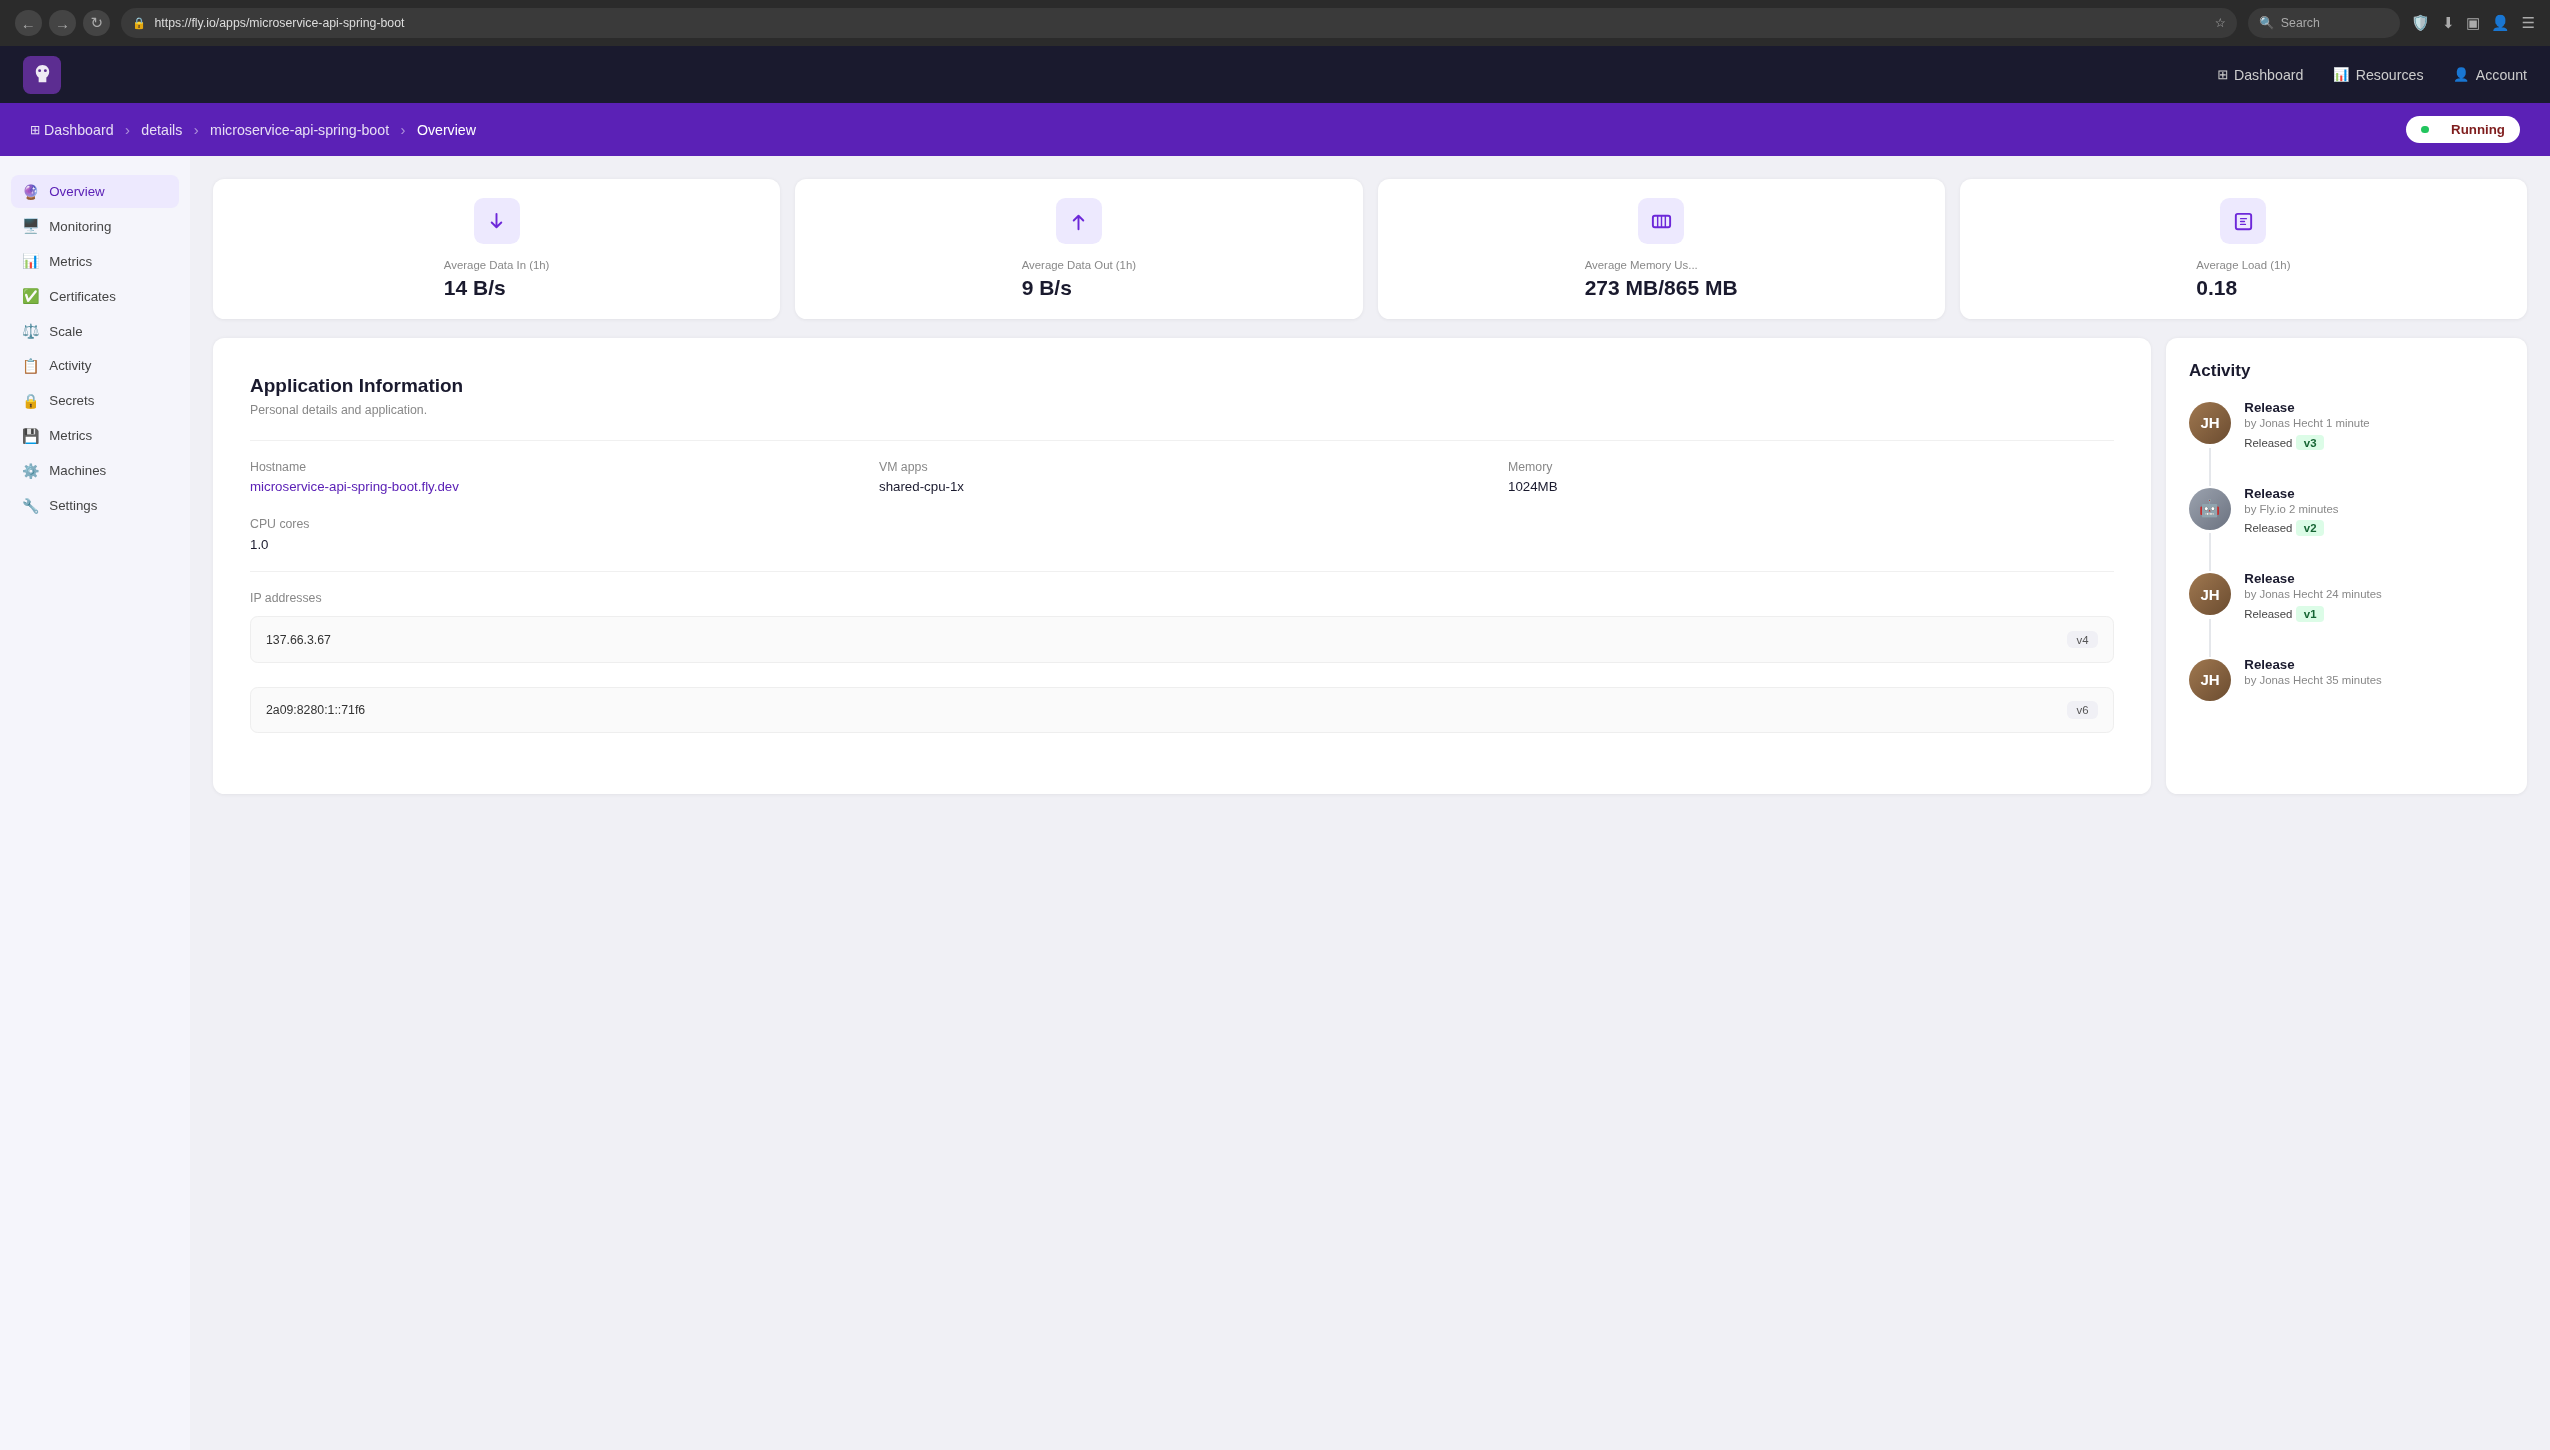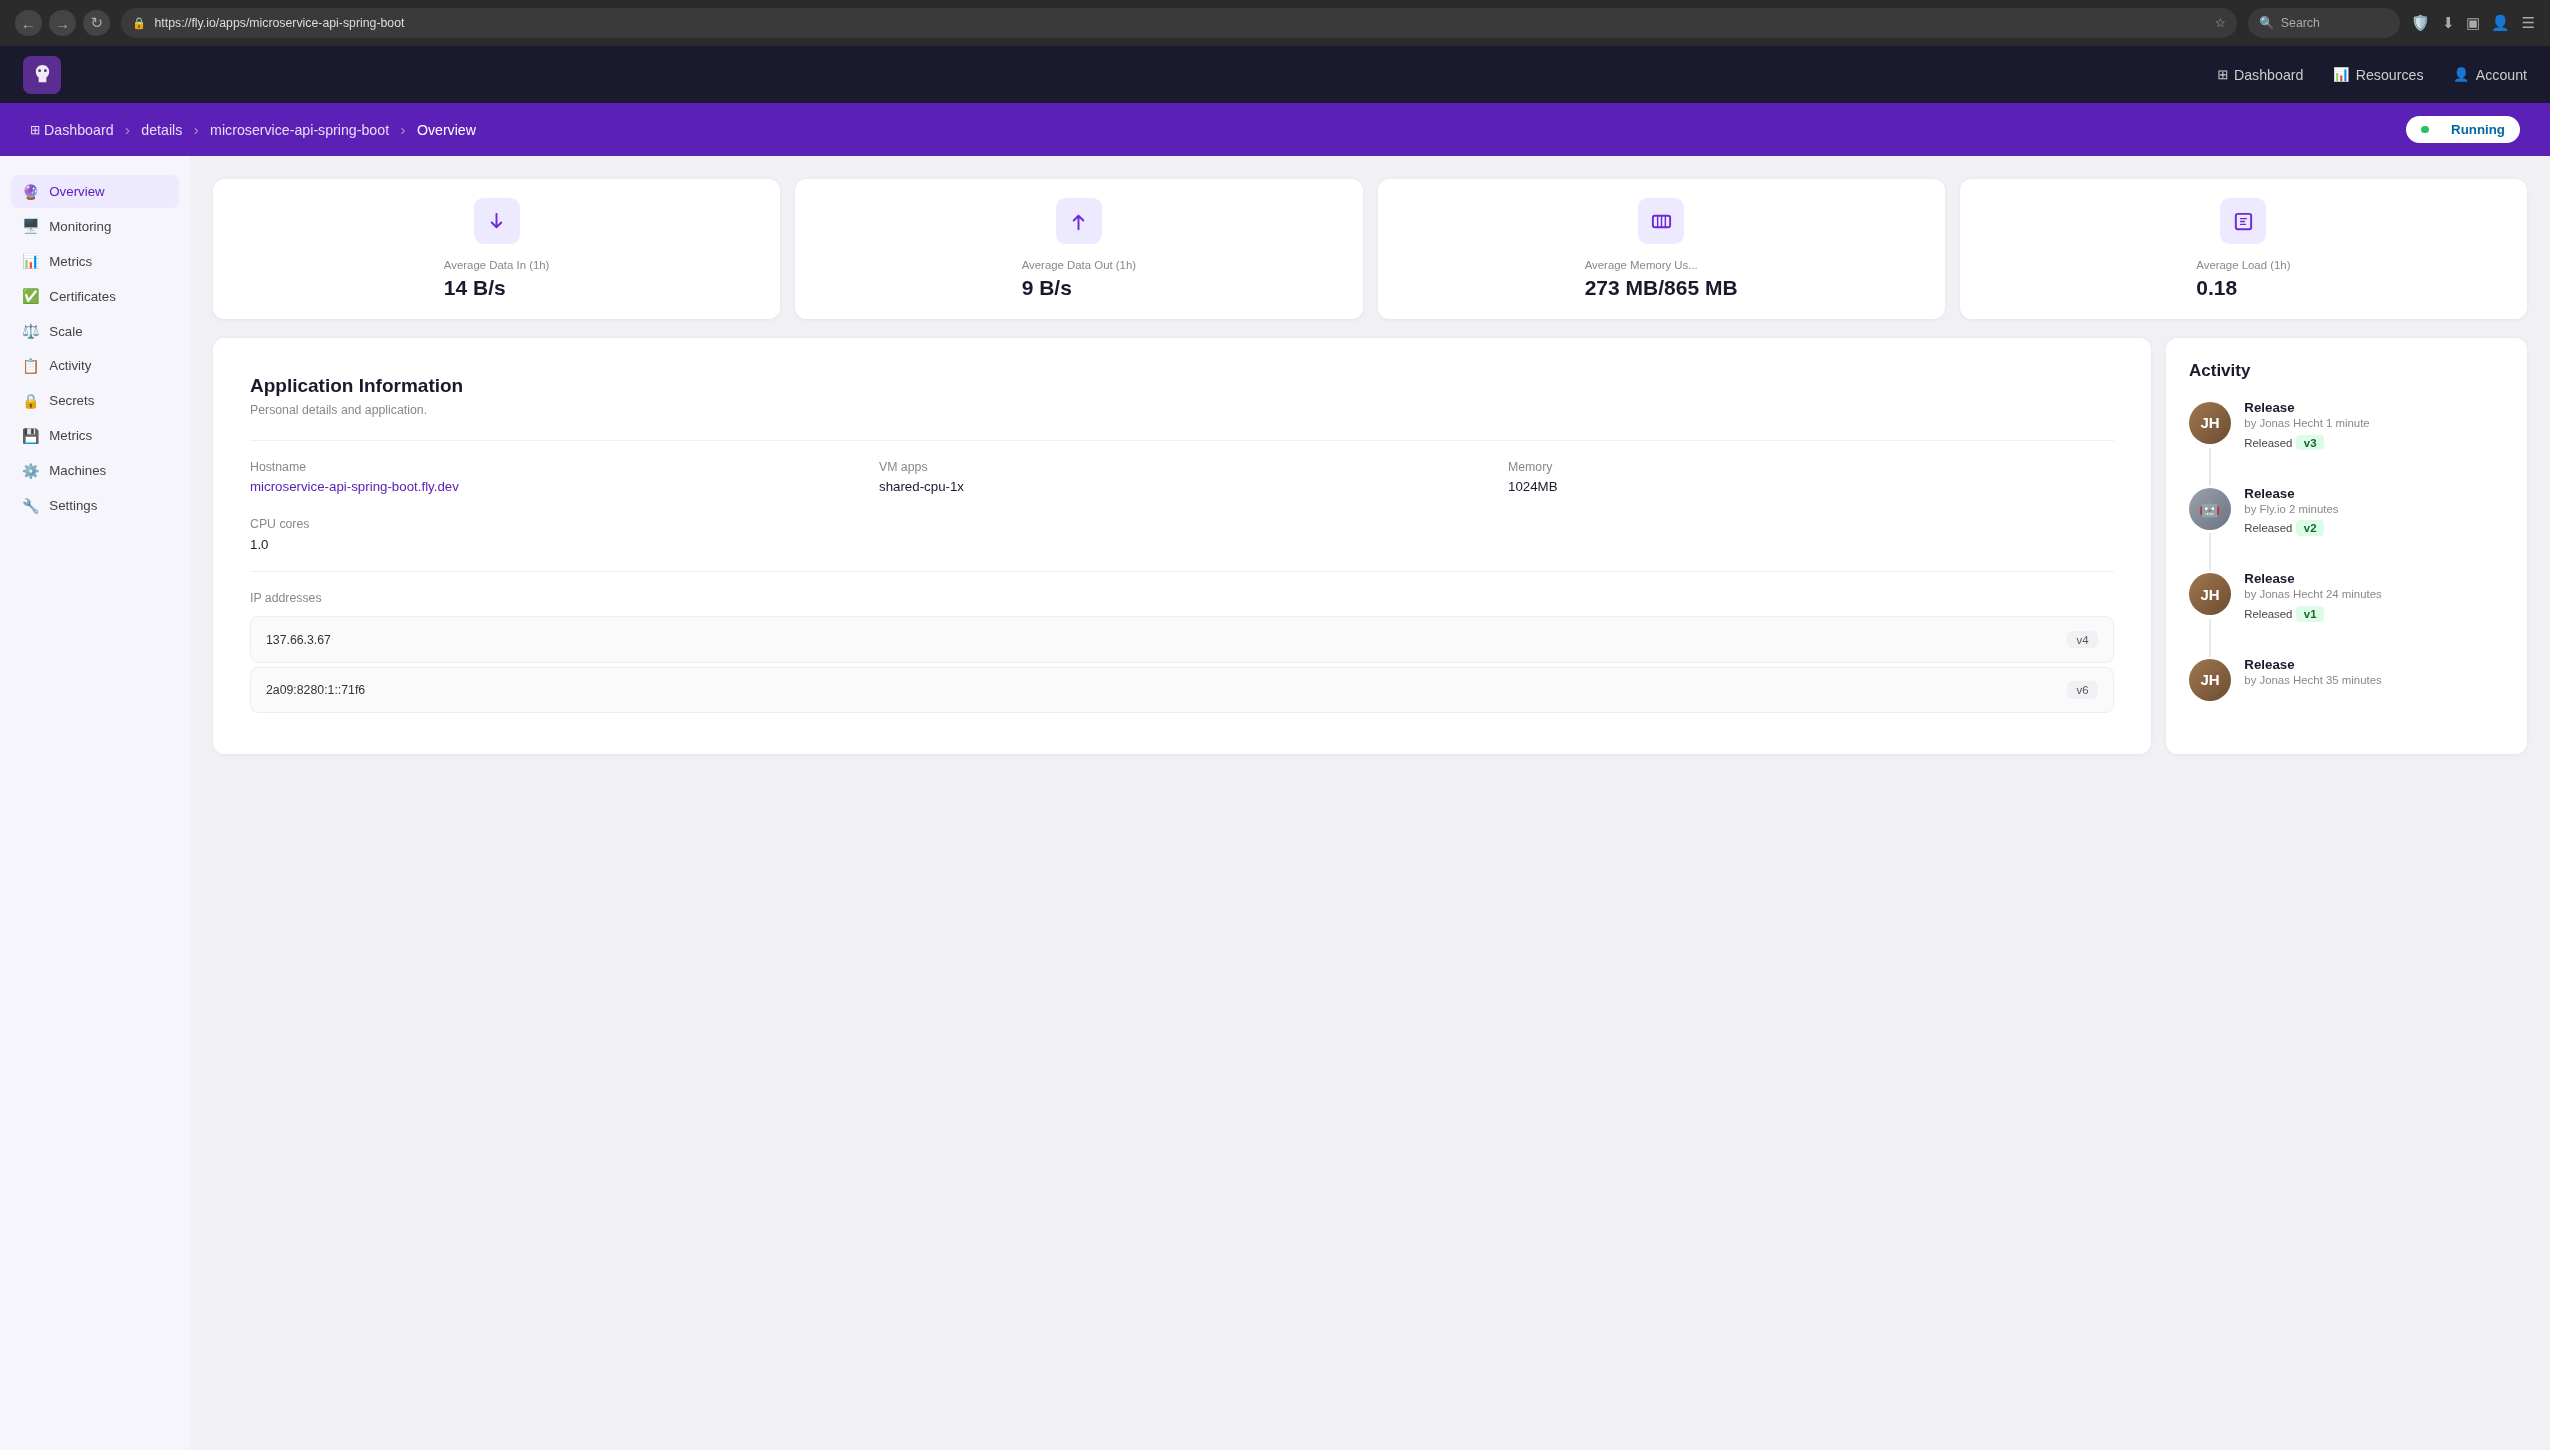--- a/index.html
+++ b/index.html
@@ -92,21 +92,21 @@
     }
     .breadcrumb-item.active { color: white; font-weight: 500; }
     .breadcrumb-sep { color: rgba(255,255,255,0.5); font-size: 15px; margin: 0 3.8px; }
     .status-badge {
       margin-left: auto;
       background: white;
       border-radius: 19px;
       padding: 5.7px 15px;
       font-size: 13.3px;
       font-weight: 600;
-      color: #0369a1;
+      color: #7f1d1d;
       display: flex; align-items: center; gap: 22px;
     }
     .status-dot { width: 7.6px; height: 7.6px; border-radius: 50%; background: #22c55e; }
 
     
     .main-layout {
       display: flex;
       min-height: calc(100vh - 156px);
     }
 
@@ -198,21 +198,21 @@
     .info-field-value.link { color: #5b21b6; text-decoration: none; cursor: pointer; }
     .ip-section-label { color: #888; font-size: 12.3px; margin-bottom: 11.4px; margin-top: 7.6px; }
     .ip-row {
       background: #fafafa;
       border: 0.9px solid #eee;
       border-radius: 7.6px;
       padding: 13.3px 15px;
       display: flex;
       align-items: center;
       justify-content: space-between;
-      margin-bottom: 4px;
+      margin-bottom: 24px;
       font-size: 12.3px;
       color: #333;
     }
     .ip-badge {
       background: #f0f0f5;
       border-radius: 5.7px;
       padding: 2.8px 9.5px;
       font-size: 11.4px;
       color: #555;
       font-weight: 500;

